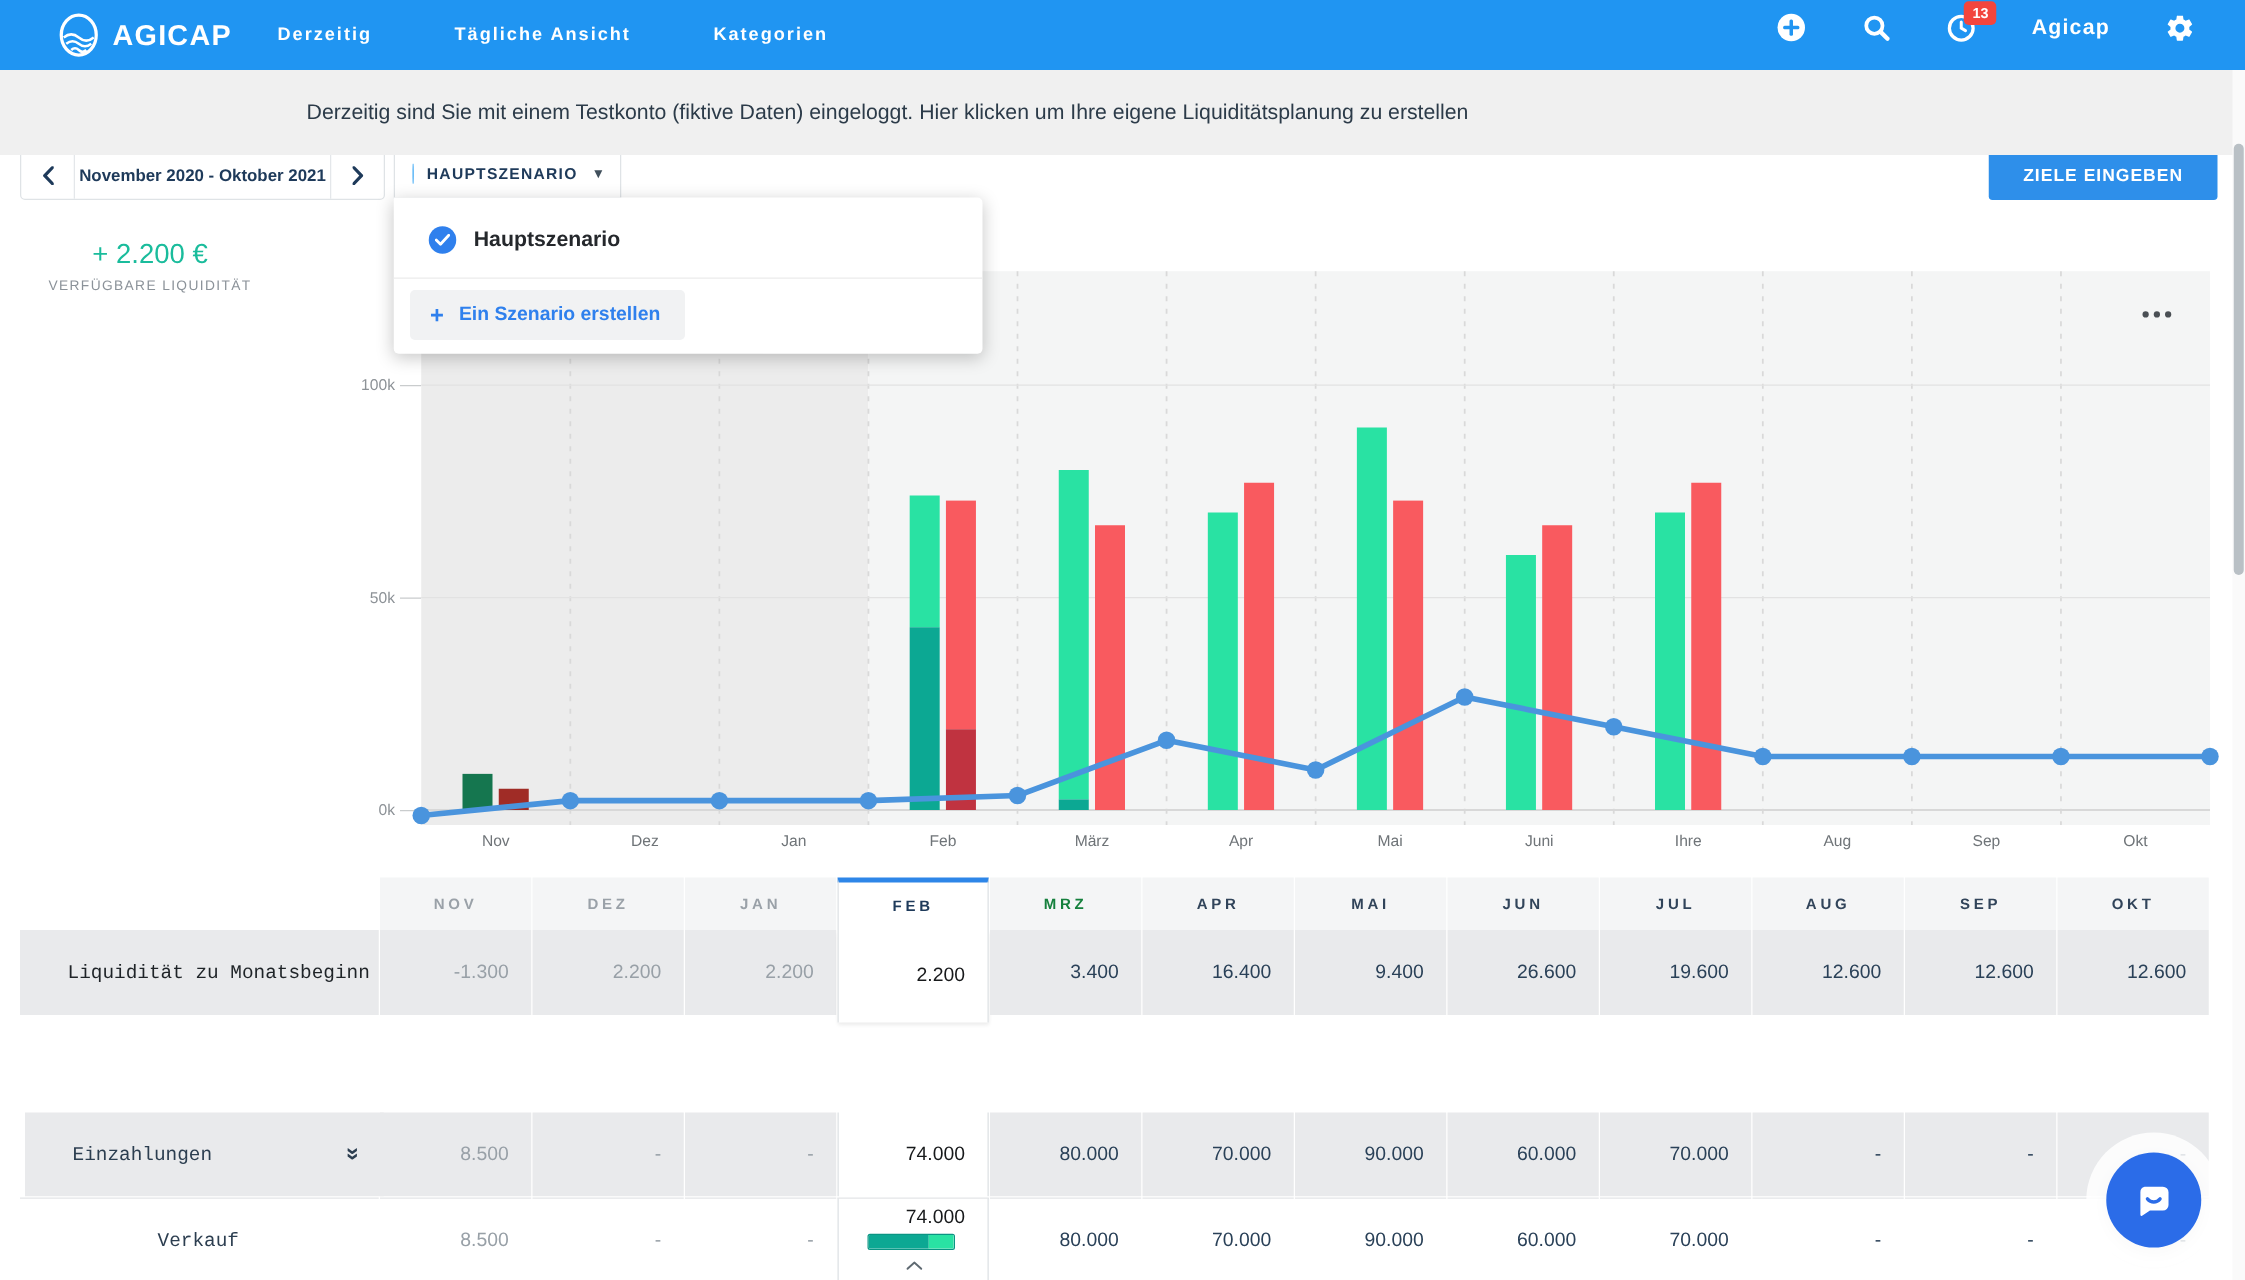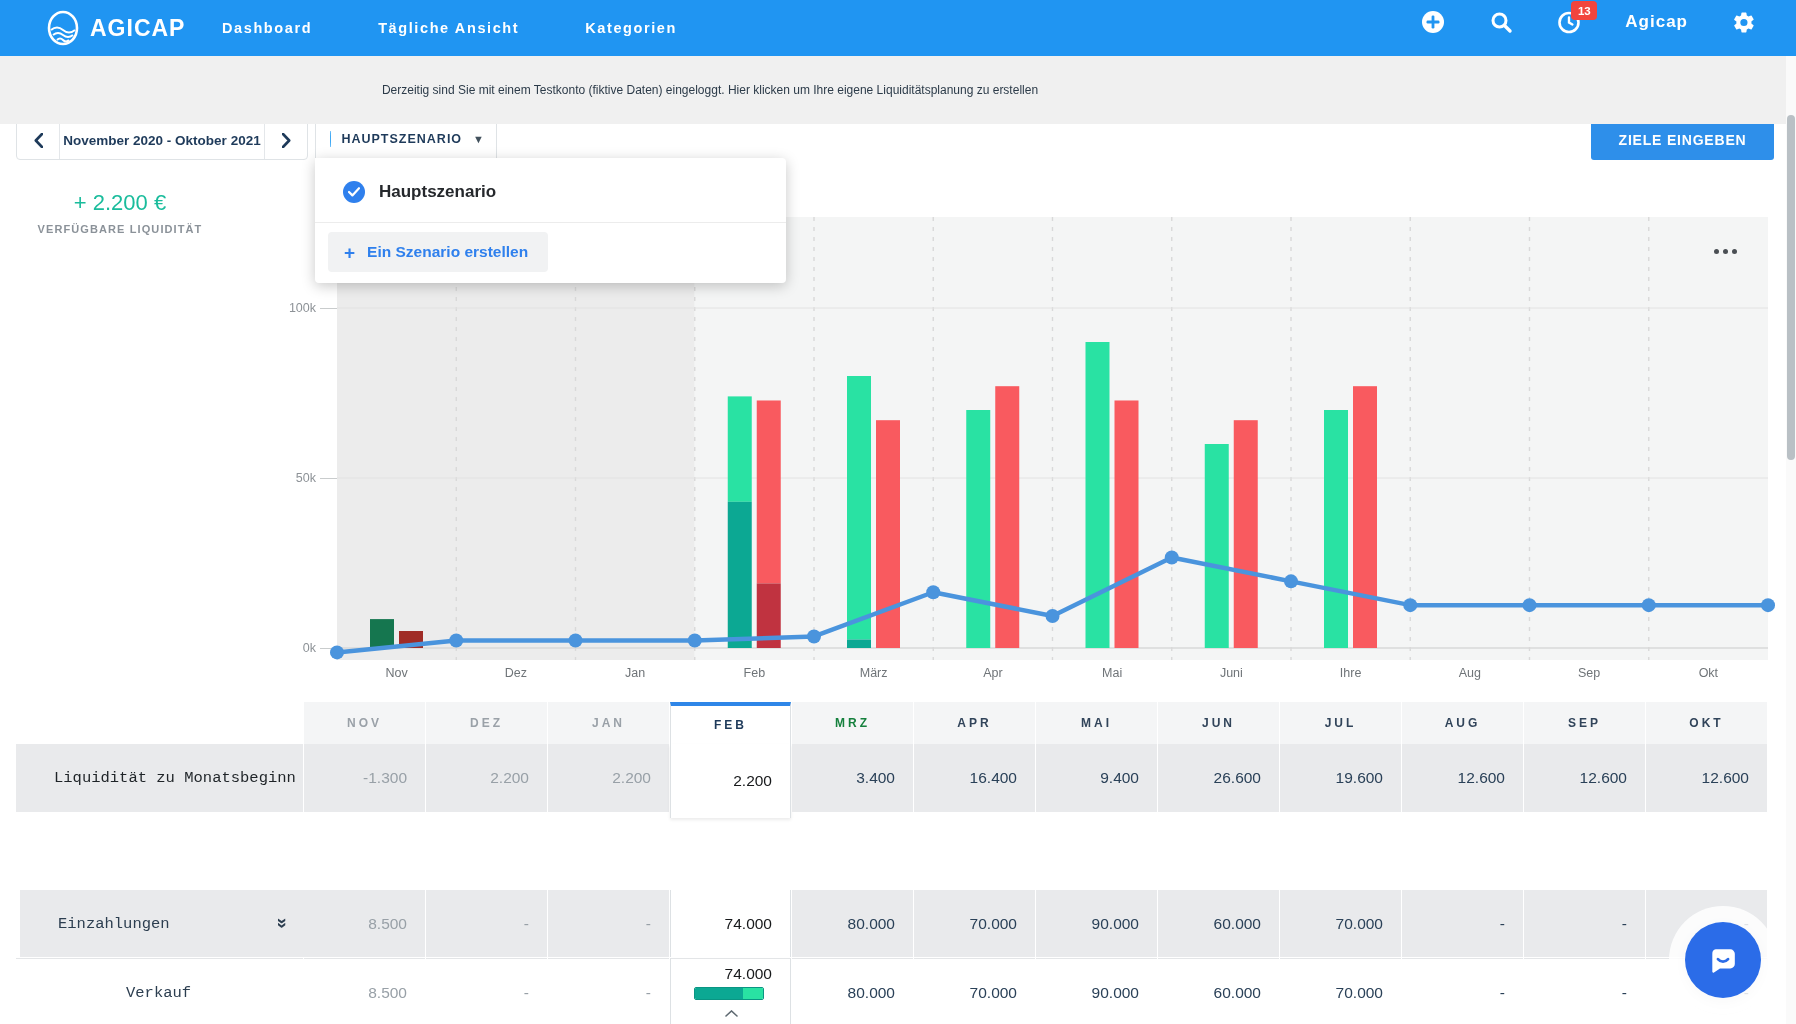--- a/index.html
+++ b/index.html
@@ -15,21 +15,21 @@
   .nav-link { color:#fff; font-size:14.5px; font-weight:600; letter-spacing:1.6px; cursor:pointer; white-space:nowrap; }
   .nav-right { position:absolute; right:40px; top:0; height:44px; display:flex; align-items:center; gap:44px; }
   .nav-icon { position:relative; width:24px; height:24px; display:flex; align-items:center; justify-content:center; cursor:pointer; }
   .badge { position:absolute; left:14px; top:-9px; min-width:26px; height:19px; background:#f2453d; border-radius:4px;
     color:#fff; font-size:11.5px; font-weight:bold; display:flex; align-items:center; justify-content:center; padding:0 5px; }
   .account-name { color:#fff; font-size:17px; font-weight:bold; letter-spacing:1px; }
 
   
   .banner { position:absolute; left:0; top:56px; width:1796px; height:68px; background:#f0f0f0; z-index:30; }
   .banner-text { position:absolute; left:0; top:0; width:1420px; height:68px; display:flex; align-items:center; justify-content:center;
-    color:#2c3b49; font-size:12px; }
+    color:#2c3b49; font-size:17px; }
   .banner-btn { position:absolute; left:1420px; top:0; width:376px; height:68px; background:#f7a11c; border:none; cursor:pointer;
     color:#fff; font-size:15px; font-weight:bold; letter-spacing:0.6px; font-family:inherit; }
 
   
   .datenav { position:absolute; left:16px; top:120px; width:292px; height:40px; background:#fff; border:1px solid #dfe3e6;
     border-radius:4px; display:flex; align-items:center; z-index:20; }
   .datenav .arrow { width:42px; height:100%; display:flex; align-items:center; justify-content:center; cursor:pointer; }
   .datenav .sep { width:1px; height:100%; background:#e4e7ea; }
   .datenav .period { flex:1; text-align:center; color:#1e3a5a; font-size:13.5px; font-weight:600; }
 
@@ -50,21 +50,21 @@
   .dd-item .txt { color:#25282c; font-size:17px; font-weight:bold; }
   .dd-divider { position:absolute; left:0; top:64px; width:100%; height:1px; background:#ececec; }
   .dd-create { position:absolute; left:13px; top:74px; width:220px; height:40px; background:#f1f2f3; border:none; border-radius:4px;
     display:flex; align-items:center; padding-left:16px; gap:12px; cursor:pointer; font-family:inherit; }
   .dd-create .plus { color:#2f80ed; font-size:19px; font-weight:bold; line-height:1; }
   .dd-create .txt { color:#2f80ed; font-size:15.5px; font-weight:bold; }
 
   
   .summary { position:absolute; left:20px; top:190px; width:200px; text-align:center; }
   .summary .amount { color:#1abc9c; font-size:22px; font-weight:500; }
-  .summary .label { margin-top:7px; color:#8b9299; font-size:11px; letter-spacing:1.1px;font-weight:bold; }
+  .summary .label { margin-top:7px; color:#8b9299; font-size:11px; letter-spacing:1.1px; }
 
   
   .ytick { position:absolute; width:60px; text-align:right; color:#8d9297; font-size:12.5px; transform:translateY(-50%); }
   .ytick-dash { position:absolute; width:17px; height:1px; background:#c9cccd; }
   #chart-svg { position:absolute; left:337px; top:217px; overflow:visible; }
   .month-labels { position:absolute; left:337px; top:666px; width:1431px; display:flex; }
   .month-labels span { width:119.25px; text-align:center; color:#6f7478; font-size:12.5px; }
   .chart-menu { position:absolute; left:1703px; top:240px; width:44px; height:22px; display:flex; align-items:center; justify-content:center; gap:4px; cursor:pointer; }
   .chart-menu i { width:5px; height:5px; border-radius:50%; background:#4a4f54; }
 
@@ -90,21 +90,21 @@
     <div class="brand">
       <svg width="38" height="38" viewBox="0 0 38 38">
         <ellipse cx="19" cy="19" rx="14" ry="16" fill="none" stroke="#fff" stroke-width="2.6"></ellipse>
         <path d="M7 21 q6 -5 12 0 q6 5 12 0" fill="none" stroke="#fff" stroke-width="2"></path>
         <path d="M9 26 q5 -4 10 0 q5 4 10 0" fill="none" stroke="#fff" stroke-width="2"></path>
         <path d="M13 31 q3 -3 6 0 q3 3 6 0" fill="none" stroke="#fff" stroke-width="2"></path>
       </svg>
       <span class="brand-name">AGICAP</span>
     </div>
     <div class="nav-links" id="nav-links">
-        <span class="nav-link">Dashboard</span>
+        <span class="nav-link">Derzeitig</span>
         <span class="nav-link">Tägliche Ansicht</span>
         <span class="nav-link">Kategorien</span>
       </div>
     <div class="nav-right">
       <span class="nav-icon">
         <svg width="24" height="24" viewBox="0 0 24 24">
             <circle cx="12" cy="12" r="11" fill="#fff"></circle>
             <rect x="10.6" y="5.5" width="2.8" height="13" rx="1.2" fill="#2095f2"></rect>
             <rect x="5.5" y="10.6" width="13" height="2.8" rx="1.2" fill="#2095f2"></rect>
           </svg>

